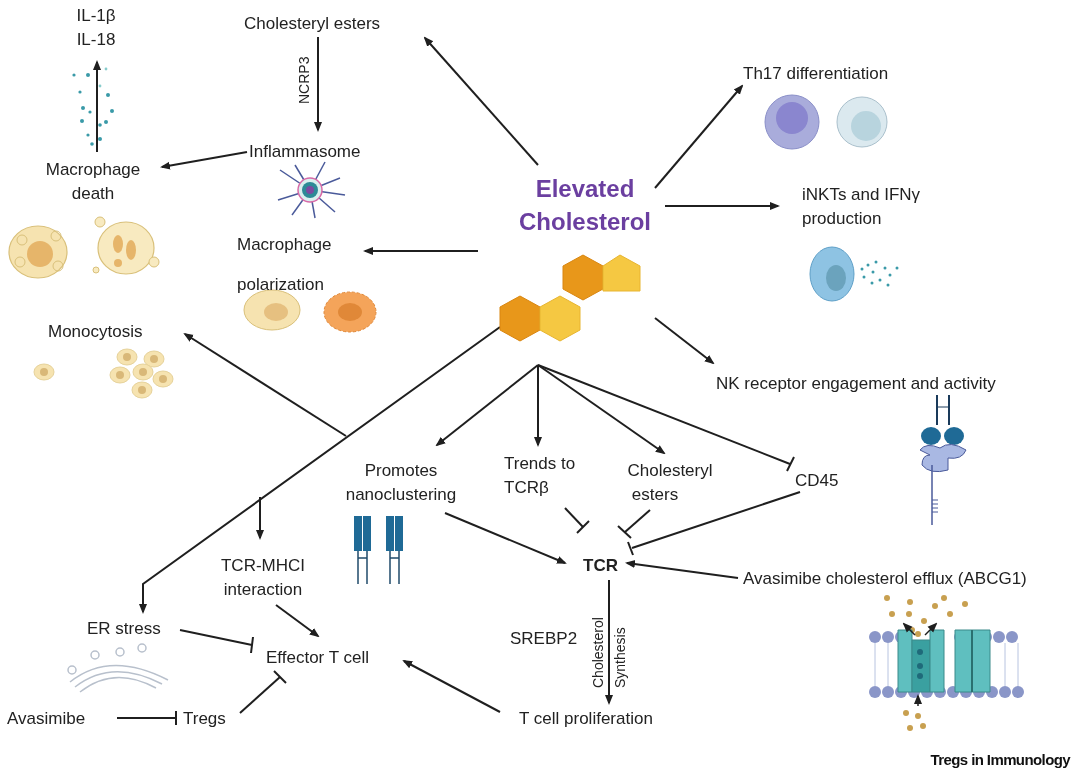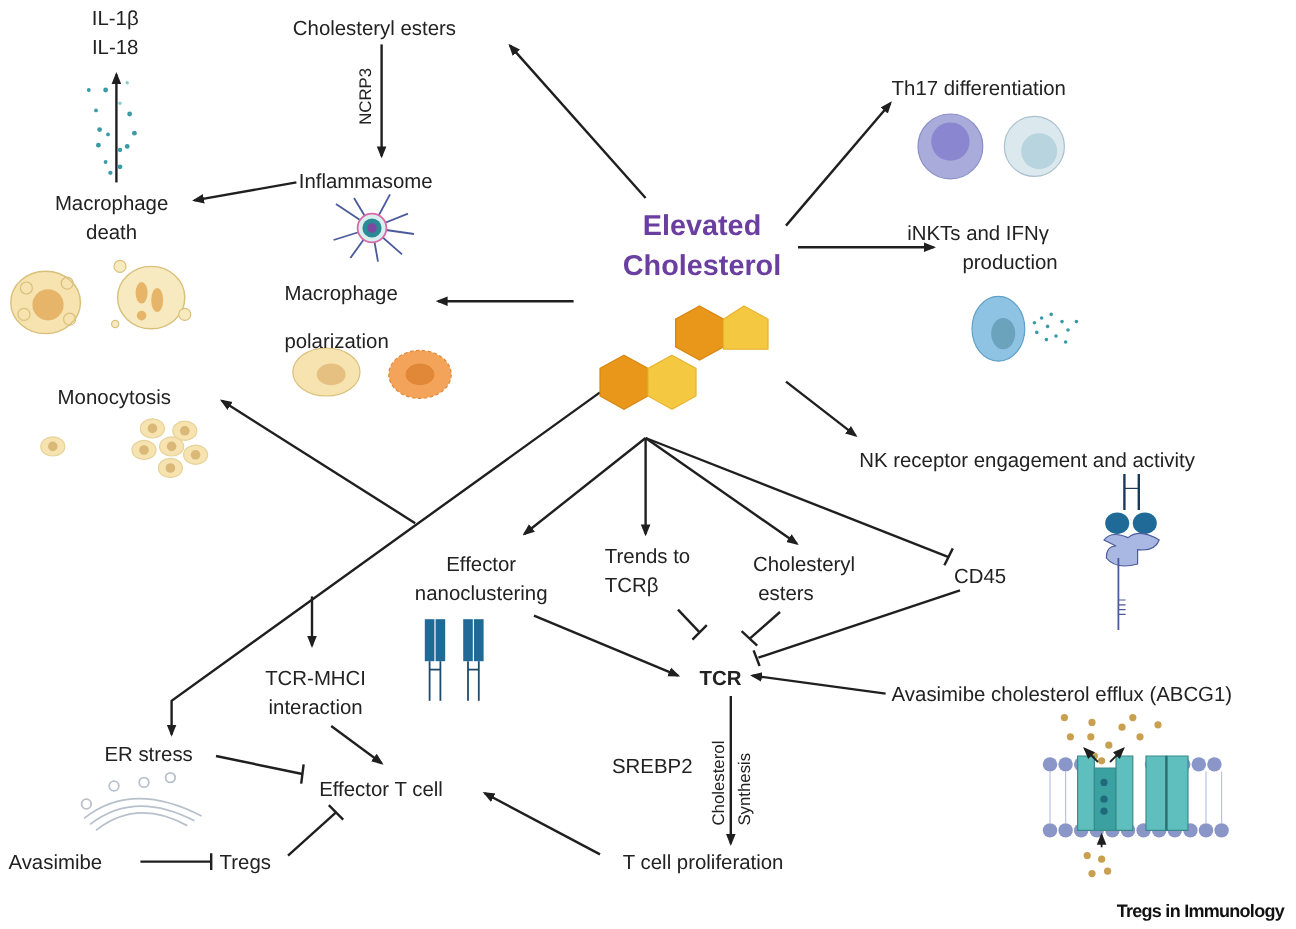--- a/index.html
+++ b/index.html
@@ -304,26 +304,26 @@
 <div class="lbl" style="left:237px;top:273px;">polarization</div>
 
 <div class="lbl" style="left:48px;top:320px;">Monocytosis</div>
 
 <div class="title">
   <div>Elevated</div>
   <div>Cholesterol</div>
 </div>
 
 <div class="lbl" style="left:743px;top:62px;">Th17 differentiation</div>
-<div class="lbl" style="left:756px;top:183px;">iNKTs and IFNγ</div>
+<div class="lbl" style="left:802px;top:183px;">iNKTs and IFNγ</div>
 <div class="lbl" style="left:802px;top:207px;">production</div>
 
 <div class="lbl" style="left:716px;top:372px;">NK receptor engagement and activity</div>
 
-<div class="lbl center" style="left:336px;top:459px;width:130px;">Effector</div>
+<div class="lbl center" style="left:336px;top:459px;width:130px;">Promotes</div>
 <div class="lbl center" style="left:336px;top:483px;width:130px;">nanoclustering</div>
 
 <div class="lbl" style="left:504px;top:452px;">Trends to</div>
 <div class="lbl" style="left:504px;top:476px;">TCRβ</div>
 
 <div class="lbl center" style="left:620px;top:459px;width:100px;">Cholesteryl</div>
 <div class="lbl center" style="left:620px;top:483px;width:70px;">esters</div>
 
 <div class="lbl" style="left:795px;top:469px;">CD45</div>
 

